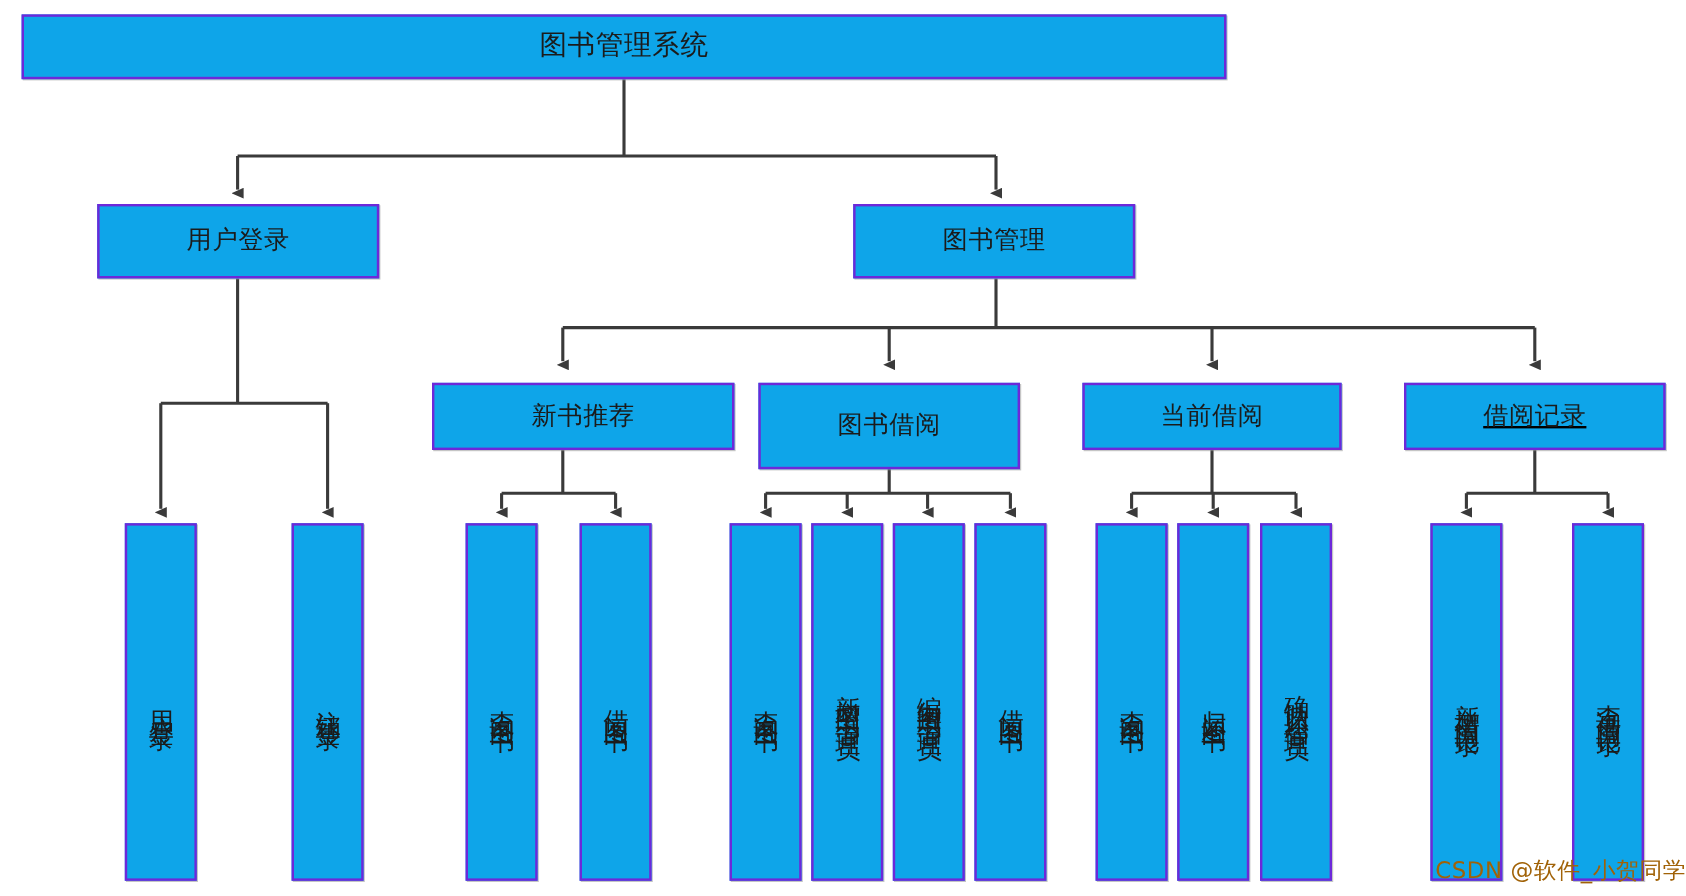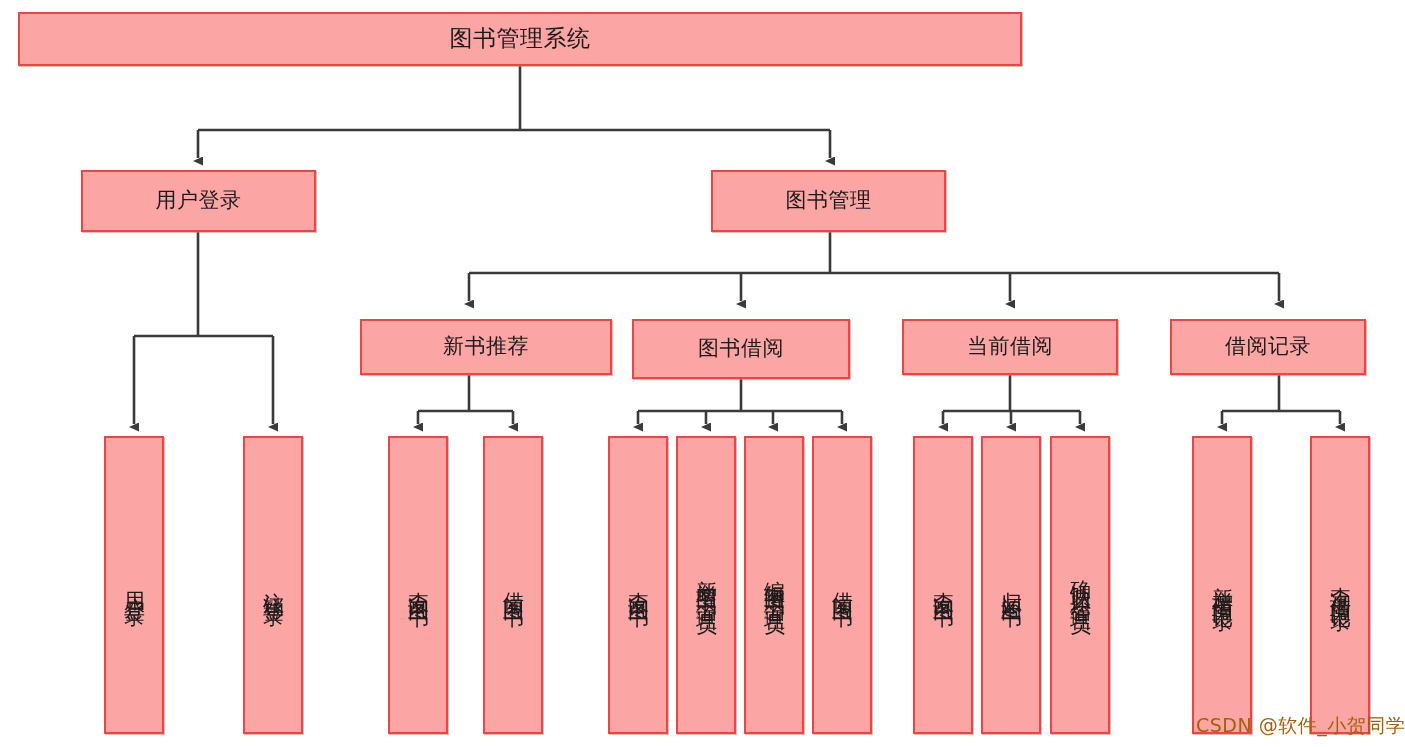--- a/index.html
+++ b/index.html
@@ -20,22 +20,22 @@
   #canvas svg.diagram {
     position: absolute;
     top: 0;
     left: 0;
     width: 1405px;
     height: 747px;
   }
   .node-box {
     position: absolute;
     box-sizing: border-box;
-    border: 2px solid #ef4444;
-    background: #fca5a5;
+    border: 2px solid #6d28d9;
+    background: #0ea5e9;
     display: flex;
     align-items: center;
     justify-content: center;
     box-shadow: 1px 1px 0 rgba(150,150,150,0.55);
   }
   .node-label {
     color: #1b1b1b;
     letter-spacing: 0.5px;
     line-height: 1.12;
     text-align: center;
@@ -124,29 +124,29 @@
   </div>
 
   <div class="node-box lvl-2" style="left:711px; top:170px; width:235px; height:62px;">
     <span class="node-label">图书管理</span>
   </div>
 
   <div class="node-box lvl-3" style="left:360px; top:319px; width:252px; height:56px;">
     <span class="node-label">新书推荐</span>
   </div>
 
-  <div class="node-box lvl-3" style="left:632px; top:319px; width:218px; height:60px;">
+  <div class="node-box lvl-3" style="left:632px; top:319px; width:218px; height:72px;">
     <span class="node-label">图书借阅</span>
   </div>
 
   <div class="node-box lvl-3" style="left:902px; top:319px; width:216px; height:56px;">
     <span class="node-label">当前借阅</span>
   </div>
 
-  <div class="node-box lvl-3" style="left:1170px; top:319px; width:196px; height:56px;">
+  <div class="node-box lvl-3" style="left:1170px; top:319px; width:218px; height:56px;text-decoration:underline;">
     <span class="node-label">借阅记录</span>
   </div>
 
   <div class="node-box leaf-box" style="left:104px; top:436px; width:60px; height:298px;">
     <span class="node-label">用户登录</span>
   </div>
 
   <div class="node-box leaf-box" style="left:243px; top:436px; width:60px; height:298px;">
     <span class="node-label">注销登录</span>
   </div>

